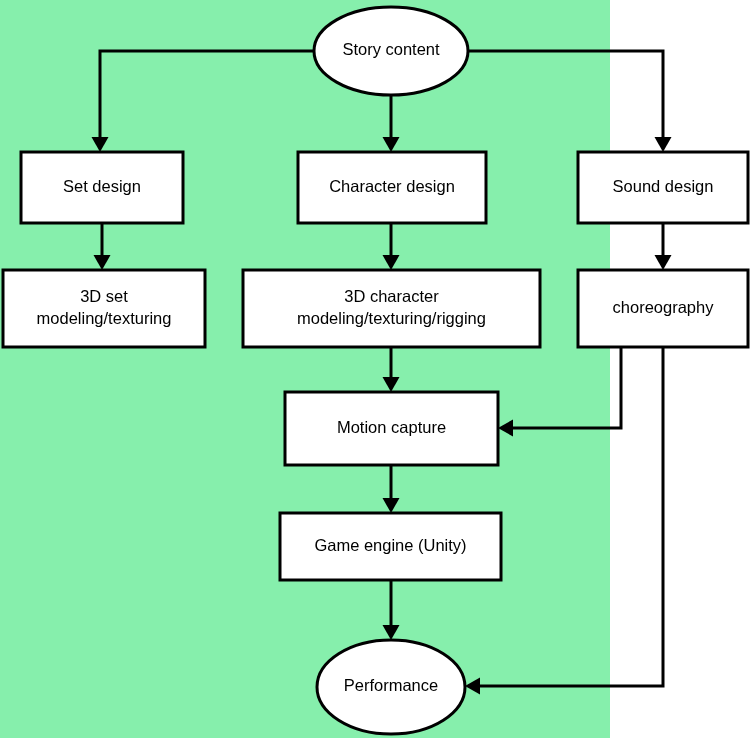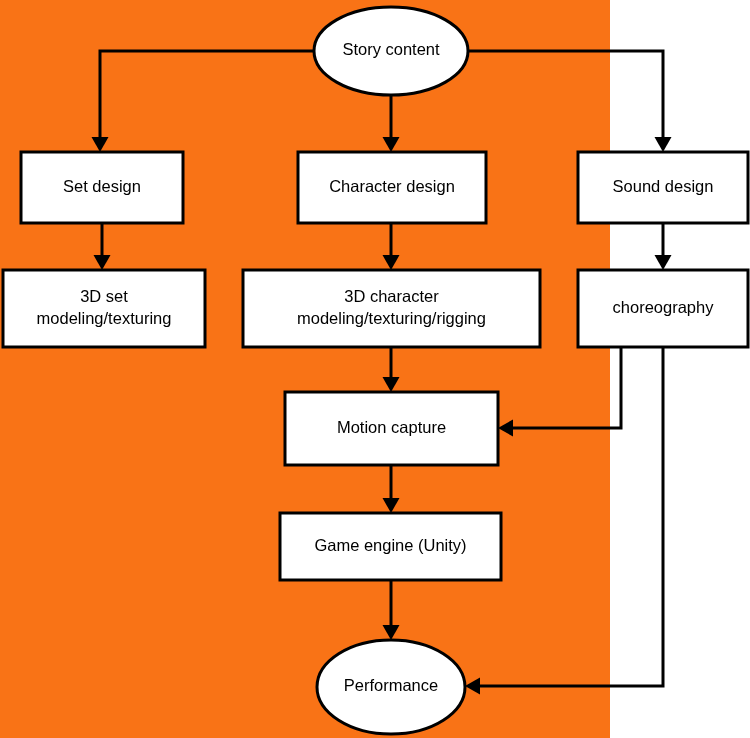--- a/index.html
+++ b/index.html
@@ -11,21 +11,21 @@
   body {
     width: 750px;
     height: 738px;
     font-family: "Liberation Sans", sans-serif;
     overflow: hidden;
   }
   #flow-root {
     position: relative;
     width: 610px;
     height: 738px;
-    background: #f97316;
+    background: #86efac;
   }
   svg#flow-svg {
     display: block;
     width: 750px;
     height: 738px;
   }
   .node-shape {
     fill: #ffffff;
     stroke: #000000;
     stroke-width: 3;

